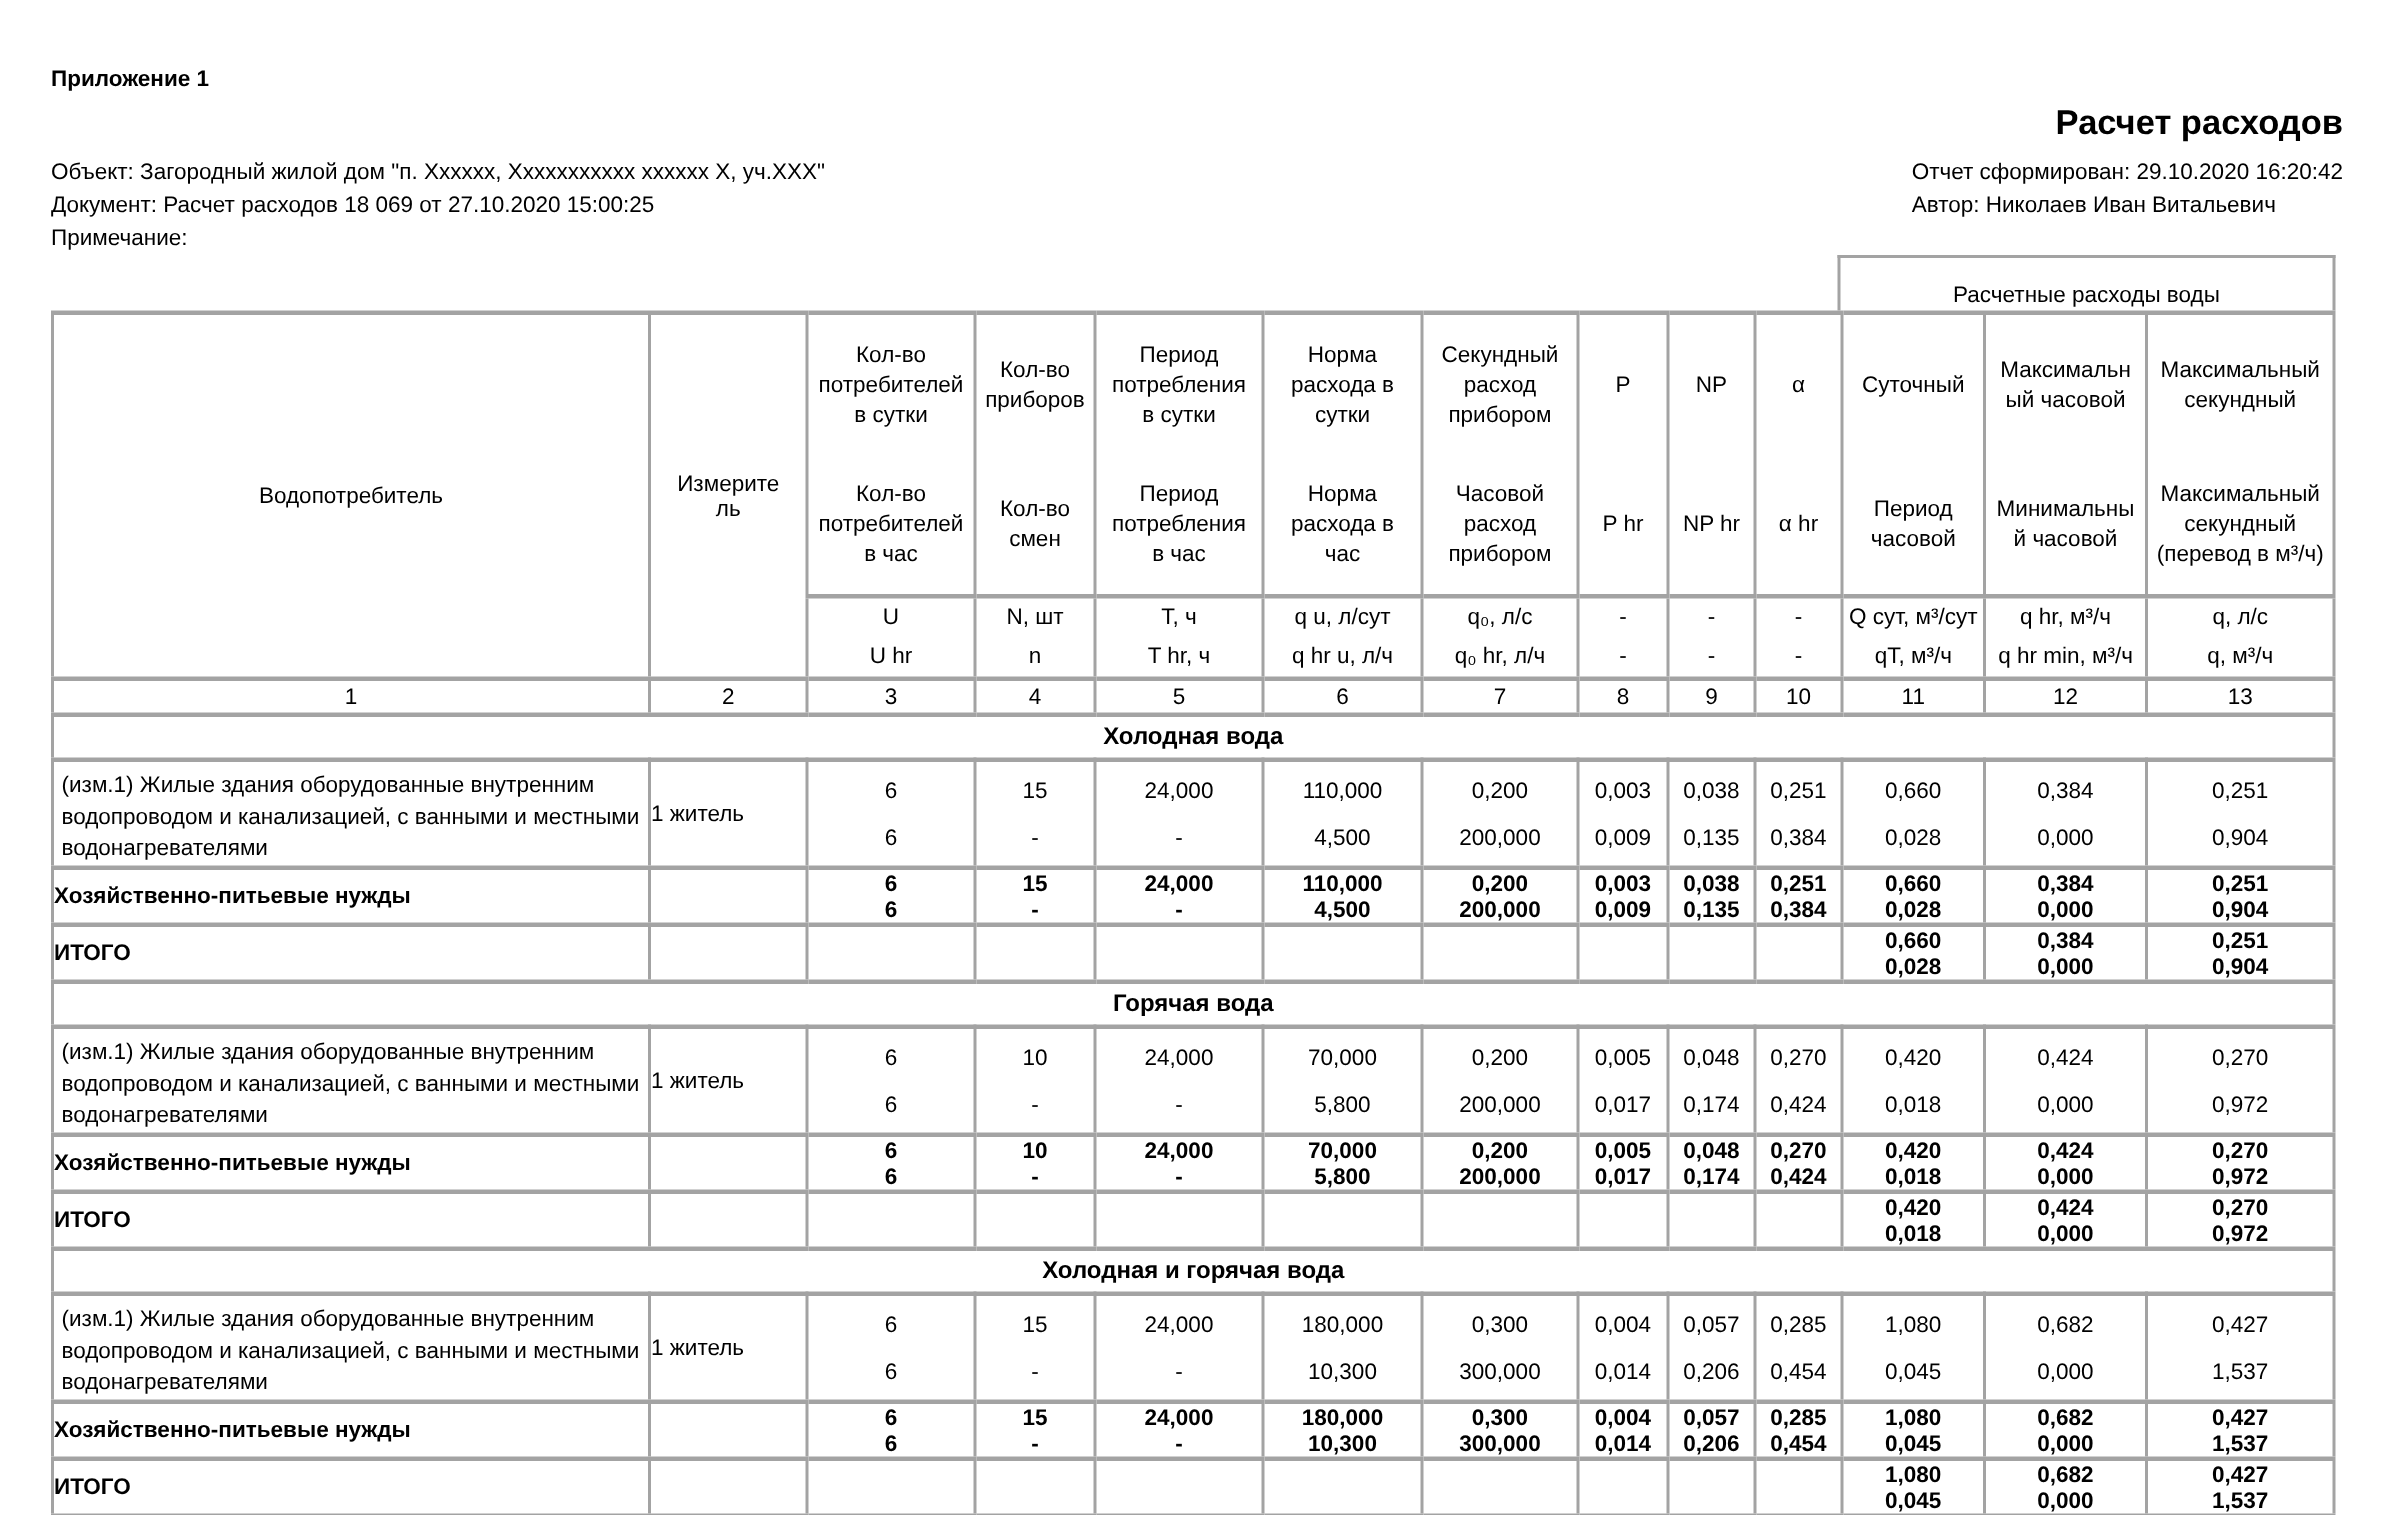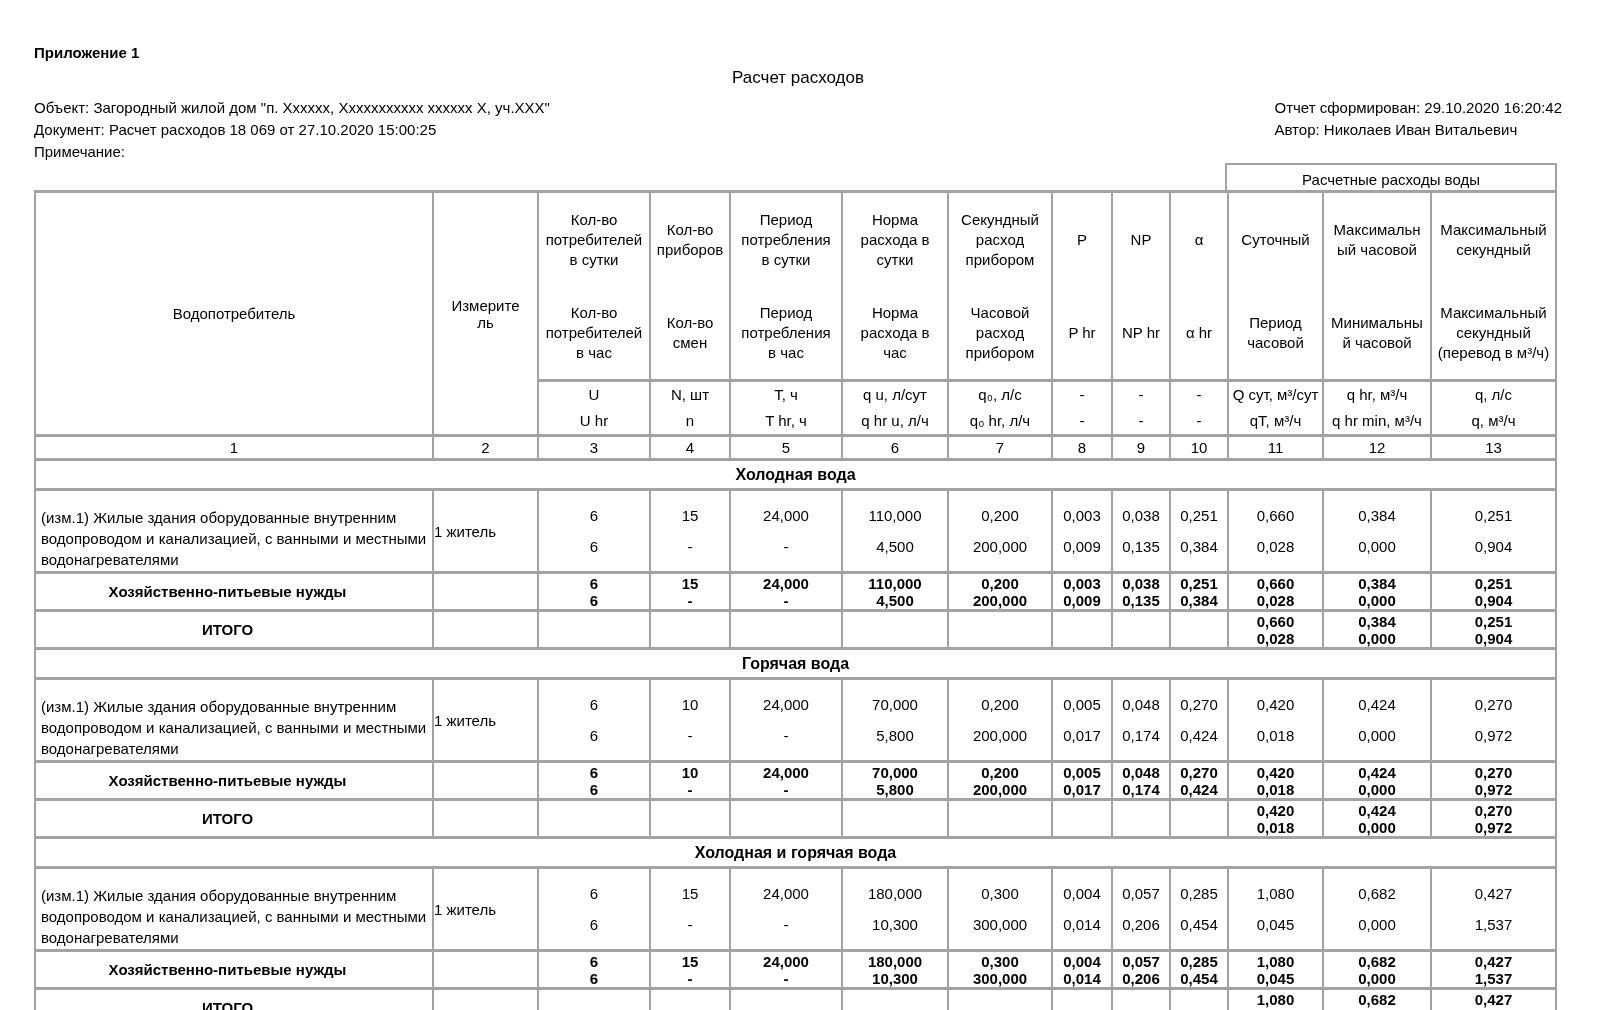--- a/index.html
+++ b/index.html
@@ -5,32 +5,32 @@
   * { box-sizing: border-box; }
   html,body { margin:0; padding:0; background:#fff; }
   body {
     width:1600px; height:1010px; overflow:hidden;
     font-family:"Liberation Sans","DejaVu Sans",sans-serif;
     color:#000;
   }
   .page { padding:28px 38px 0 34px; }
 
   .appendix { font-weight:bold; font-size:15px; margin:16px 0 7px 0; }
-  .doc-title { font-weight:normal; font-size:17px; text-align:center; margin:0 0 9px 0; }
+  .doc-title { font-weight:bold; font-size:23px; text-align:right; margin:0 0 9px 0; }
 
   .meta { display:flex; justify-content:space-between; font-size:15px; line-height:22px; }
   .meta-left div, .meta-right div { white-space:nowrap; }
   .meta-right { }
 
   .table-area { width:-moz-fit-content; width:fit-content; margin-top:0; }
 
   .group-box {
     width:332px; margin-left:auto;
     border:2px solid #a3a3a3; border-bottom:none;
-    text-align:center; font-size:15px; padding:6px 0 2px 0;
+    text-align:center; font-size:15px; padding:16px 0 2px 0;
   }
 
   table { border-collapse:collapse; table-layout:fixed; }
   td {
     border:2px solid #a3a3a3;
     border-top-width:3px; border-bottom-width:3px;
     font-size:15px; vertical-align:middle; padding:0;
     overflow:hidden;
   }
 
@@ -43,30 +43,30 @@
   }
   .hunit { height:52px; text-align:center; padding:0; }
   .hunit .u { height:26px; line-height:26px; white-space:nowrap; }
   .r-num td { height:24px; text-align:center; padding:1px 0; }
 
   
   .r-sect td { height:30px; text-align:center; font-weight:bold; font-size:16px;margin-left:36px; }
   .r-data td { height:64px; }
   .r-tight td { height:38px; }
 
-  .desc { text-align:left; line-height:21px; padding:16px 4px 1px 5px; }
+  .desc { text-align:left; line-height:21px; padding:5px 4px 1px 5px; }
   .meas { text-align:left; }
 
   .val { text-align:center; padding:0; }
   .val .v { display:flex; align-items:center; justify-content:center; }
   .r-data .val .v { height:31px; }
   .r-tight .val .v { height:17px; }
   .r-tight td { font-weight:bold; }
 
-  .sublab { font-weight:bold; text-align:center; padding-right:13px; line-height:18px; }
+  .sublab { font-weight:bold; text-align:left; padding-right:13px; line-height:18px; }
 </style>
 </head>
 <body>
 
 <div class="page">
   <div class="appendix">Приложение 1</div>
   <div class="doc-title">Расчет расходов</div>
 
   <div class="meta">
     <div class="meta-left">

